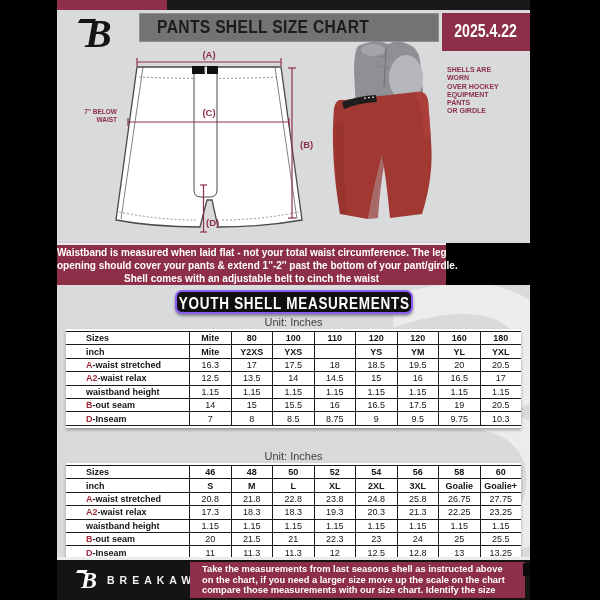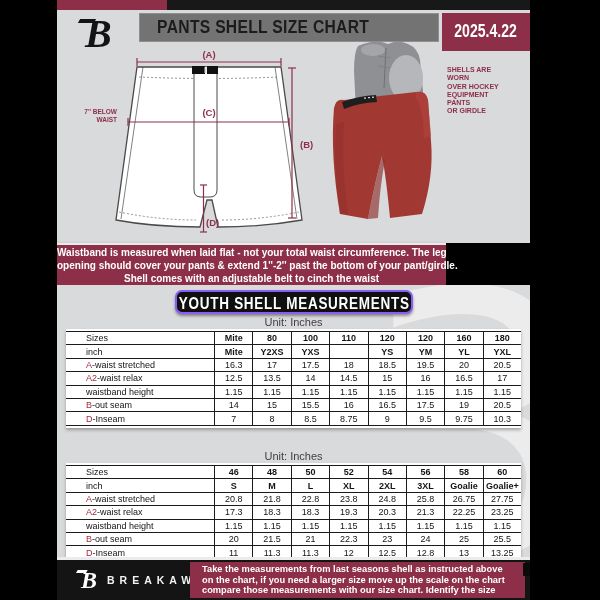--- a/index.html
+++ b/index.html
@@ -51,21 +51,21 @@
              border-radius:7px;box-sizing:border-box;display:flex;align-items:center;justify-content:center;
              box-shadow:0 2px 3px rgba(0,0,0,.4);}
   .sec-title span{color:#fff;font-size:15px;font-weight:bold;letter-spacing:.8px;transform:scale(.9,1.12);white-space:nowrap;}
   .unit{position:absolute;left:0;width:473px;text-align:center;font-size:11px;color:#3f3f42;}
 
   .table{position:absolute;left:9px;width:455px;background:#fff;box-shadow:0 2px 3px rgba(0,0,0,.3);
          padding:2px 0;}
   .trow{display:flex;height:12.4px;align-items:center;border-bottom:1px solid #1b1b1b;}
   .trow:first-child{border-top:1px solid #1b1b1b;}
   .tcell{font-size:9px;color:#141414;height:100%;display:flex;align-items:center;box-sizing:border-box;}
-  .tcell.lbl{width:149px;padding-left:20px;font-weight:normal;border-right:1px solid #1b1b1b;}
+  .tcell.lbl{width:124px;padding-left:20px;font-weight:bold;border-right:1px solid #1b1b1b;}
   .tcell.val{flex:1;justify-content:center;border-right:1px solid #1b1b1b;}
   .tcell.val:last-child{border-right:none;}
   .trow.hdr .tcell.val{font-weight:bold;}
   .pfx{color:#9e2b3e;}
 
   
   .footer{position:absolute;left:0;top:560px;width:473px;height:40px;background:#141414;}
   .f-logo{position:absolute;left:24px;top:6px;width:20px;height:28px;color:#fff;
           font-family:"Liberation Serif",serif;font-weight:bold;font-style:italic;font-size:24px;line-height:28px;}
   .f-logo::before{content:"";position:absolute;top:4px;left:-4px;width:10px;height:2.5px;background:#fff;transform:skewX(-30deg);}

